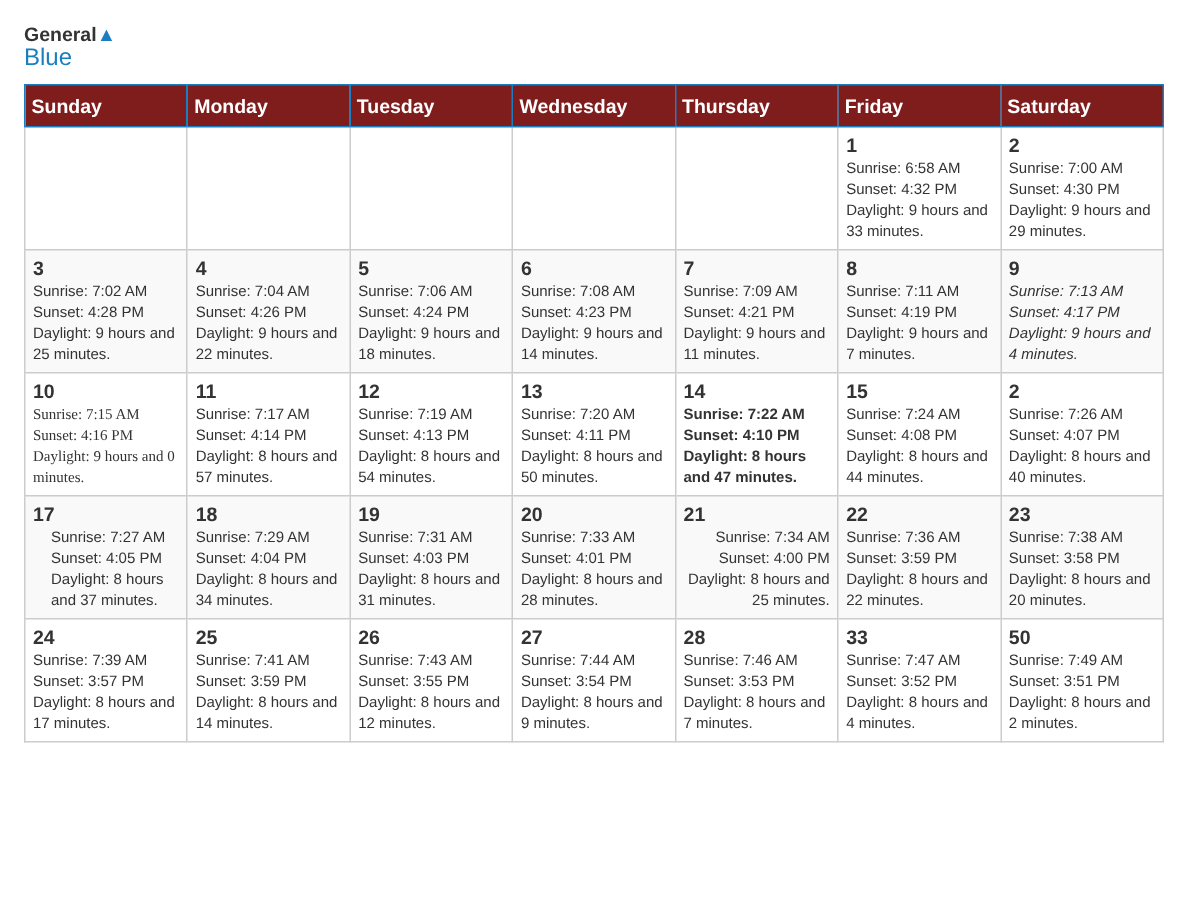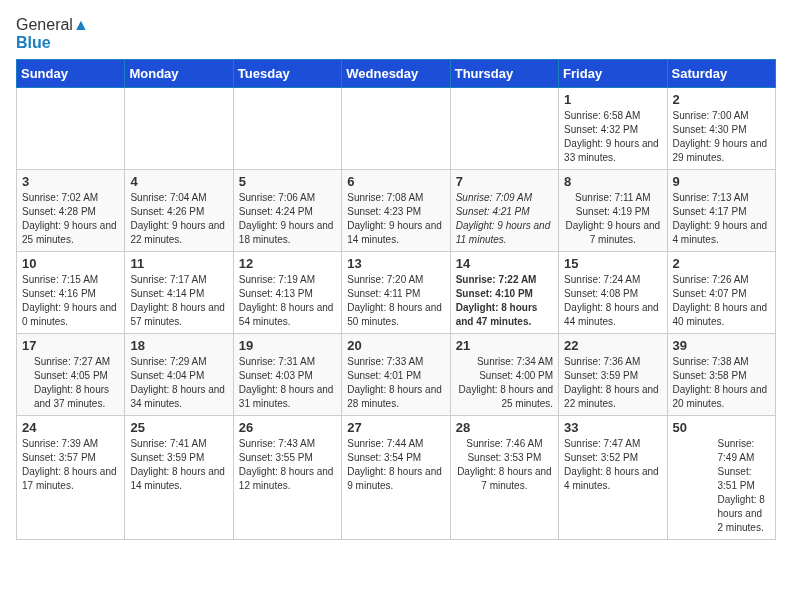--- a/index.html
+++ b/index.html
@@ -32,21 +32,21 @@
     .location-title {
       font-size: 16px;
       color: #555;
     }
     table {
       width: 100%;
       border-collapse: collapse;
       table-layout: fixed;
     }
     thead tr th {
-      background-color: #1d4ed8;
+      background-color: #7f1d1d;
       color: #fff;
       font-size: 13px;
       padding: 6px 4px;
       text-align: left;
       border: 1px solid #1a7fc1;
     }
     tbody tr td {
       border: 1px solid #ccc;
       vertical-align: top;
       padding: 4px 5px;
@@ -72,22 +72,22 @@
     .empty-cell {
       background: #fff !important;
     }
   </style>
 </head>
 <body>
 
 <div class="header-area">
   <div class="logo">
   <div style="display:flex;flex-direction:column;line-height:1.1;">
-    <span style="font-size:16px;font-weight:normal;color:#333;">General<span style="color:#1a7fc1;">▲</span></span>
-    <span style="font-size:16px;font-weight:bold;color:#1a7fc1;">Blue</span>
+    <span style="font-size:13px;font-weight:bold;color:#333;">General<span style="color:#1a7fc1;">▲</span></span>
+    <span style="font-size:16px;font-weight:normal;color:#1a7fc1;">Blue</span>
   </div>
 </div>
   <div class="title-area">
     <div class="month-title"></div>
     <div class="location-title"></div>
   </div>
 </div>
 
 <table>
   <thead>
@@ -141,41 +141,41 @@
 Daylight: 9 hours and 18 minutes.</div>
         </td>
         <td>
           <span class="day-number">6</span>
           <div class="day-info" style="white-space: pre-line;">Sunrise: 7:08 AM
 Sunset: 4:23 PM
 Daylight: 9 hours and 14 minutes.</div>
         </td>
         <td>
           <span class="day-number">7</span>
-          <div class="day-info" style="white-space: pre-line; font-style: italic;">Sunrise: 7:09 AM
+          <div class="day-info" style="white-space: pre-line;">Sunrise: 7:09 AM
 Sunset: 4:21 PM
 Daylight: 9 hours and 11 minutes.</div>
         </td>
         <td>
           <span class="day-number">8</span>
-          <div class="day-info" style="white-space: pre-line; text-align: center;">Sunrise: 7:11 AM
+          <div class="day-info" style="white-space: pre-line;">Sunrise: 7:11 AM
 Sunset: 4:19 PM
 Daylight: 9 hours and 7 minutes.</div>
         </td>
         <td>
           <span class="day-number">9</span>
-          <div class="day-info" style="white-space: pre-line;">Sunrise: 7:13 AM
+          <div class="day-info" style="white-space: pre-line; font-style: italic;">Sunrise: 7:13 AM
 Sunset: 4:17 PM
 Daylight: 9 hours and 4 minutes.</div>
         </td>
       </tr>
       <tr>
         <td>
           <span class="day-number">10</span>
-          <div class="day-info" style="white-space: pre-line;">Sunrise: 7:15 AM
+          <div class="day-info" style="white-space: pre-line; font-family: Liberation Serif, serif;">Sunrise: 7:15 AM
 Sunset: 4:16 PM
 Daylight: 9 hours and 0 minutes.</div>
         </td>
         <td>
           <span class="day-number">11</span>
           <div class="day-info" style="white-space: pre-line;">Sunrise: 7:17 AM
 Sunset: 4:14 PM
 Daylight: 8 hours and 57 minutes.</div>
         </td>
         <td>
@@ -240,21 +240,21 @@
 Sunset: 4:00 PM
 Daylight: 8 hours and 25 minutes.</div>
         </td>
         <td>
           <span class="day-number">22</span>
           <div class="day-info" style="white-space: pre-line;">Sunrise: 7:36 AM
 Sunset: 3:59 PM
 Daylight: 8 hours and 22 minutes.</div>
         </td>
         <td>
-          <span class="day-number">39</span>
+          <span class="day-number">23</span>
           <div class="day-info" style="white-space: pre-line;">Sunrise: 7:38 AM
 Sunset: 3:58 PM
 Daylight: 8 hours and 20 minutes.</div>
         </td>
       </tr>
       <tr>
         <td>
           <span class="day-number">24</span>
           <div class="day-info" style="white-space: pre-line;">Sunrise: 7:39 AM
 Sunset: 3:57 PM
@@ -273,31 +273,31 @@
 Daylight: 8 hours and 12 minutes.</div>
         </td>
         <td>
           <span class="day-number">27</span>
           <div class="day-info" style="white-space: pre-line;">Sunrise: 7:44 AM
 Sunset: 3:54 PM
 Daylight: 8 hours and 9 minutes.</div>
         </td>
         <td>
           <span class="day-number">28</span>
-          <div class="day-info" style="white-space: pre-line; text-align: center;">Sunrise: 7:46 AM
+          <div class="day-info" style="white-space: pre-line;">Sunrise: 7:46 AM
 Sunset: 3:53 PM
 Daylight: 8 hours and 7 minutes.</div>
         </td>
         <td>
           <span class="day-number">33</span>
           <div class="day-info" style="white-space: pre-line;">Sunrise: 7:47 AM
 Sunset: 3:52 PM
 Daylight: 8 hours and 4 minutes.</div>
         </td>
         <td>
           <span class="day-number">50</span>
-          <div class="day-info" style="white-space: pre-line; margin-left: 45px;">Sunrise: 7:49 AM
+          <div class="day-info" style="white-space: pre-line;">Sunrise: 7:49 AM
 Sunset: 3:51 PM
 Daylight: 8 hours and 2 minutes.</div>
         </td>
       </tr>
     </tbody>
 </table>
 
 </body></html>

